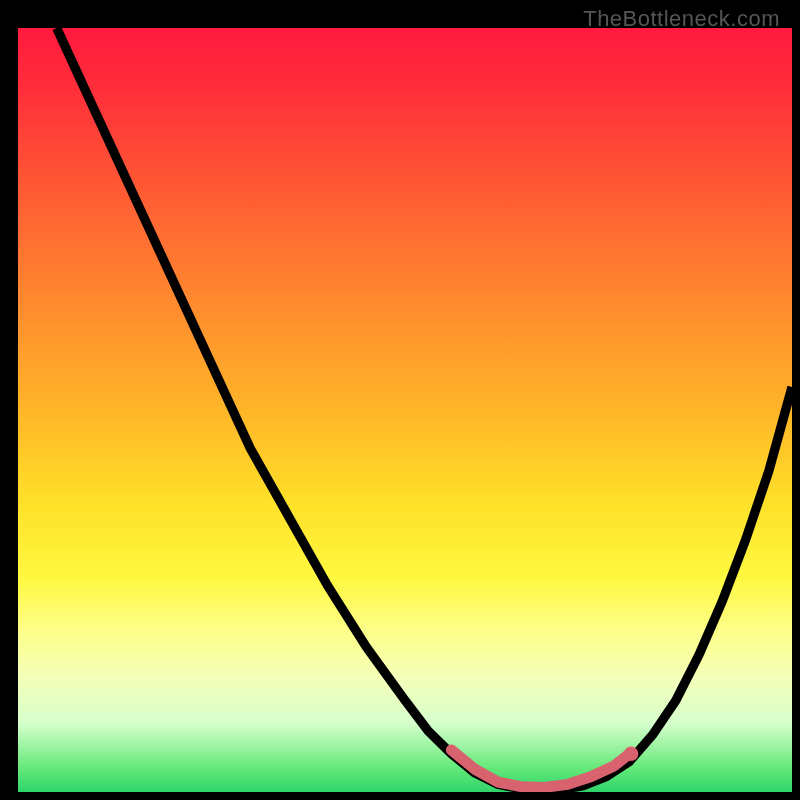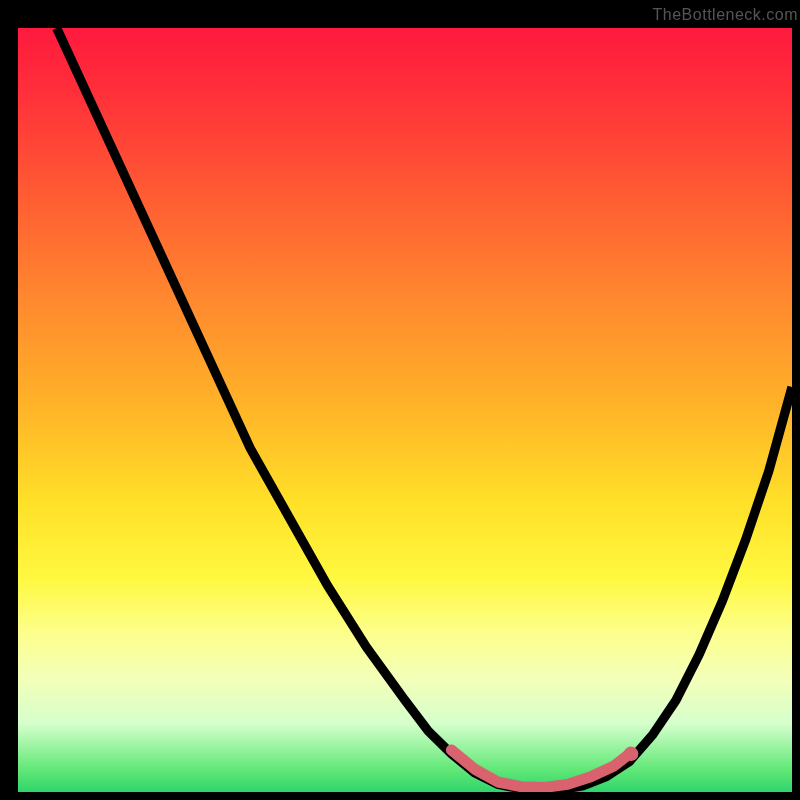--- a/index.html
+++ b/index.html
@@ -6,23 +6,23 @@
   body {
     width: 800px;
     height: 800px;
     background: #000;
     position: relative;
     font-family: Arial, Helvetica, sans-serif;
   }
   .watermark {
     position: absolute;
     top: 6px;
-    right: 2px;
+    right: 20px;
     color: #555;
-    font-size: 16px;
+    font-size: 22px;
     font-weight: 500;
     letter-spacing: 0.5px;
     z-index: 30;
   }
   .plot-area {
     position: absolute;
     left: 18px;
     right: 8px;
     top: 28px;
     bottom: 8px;

